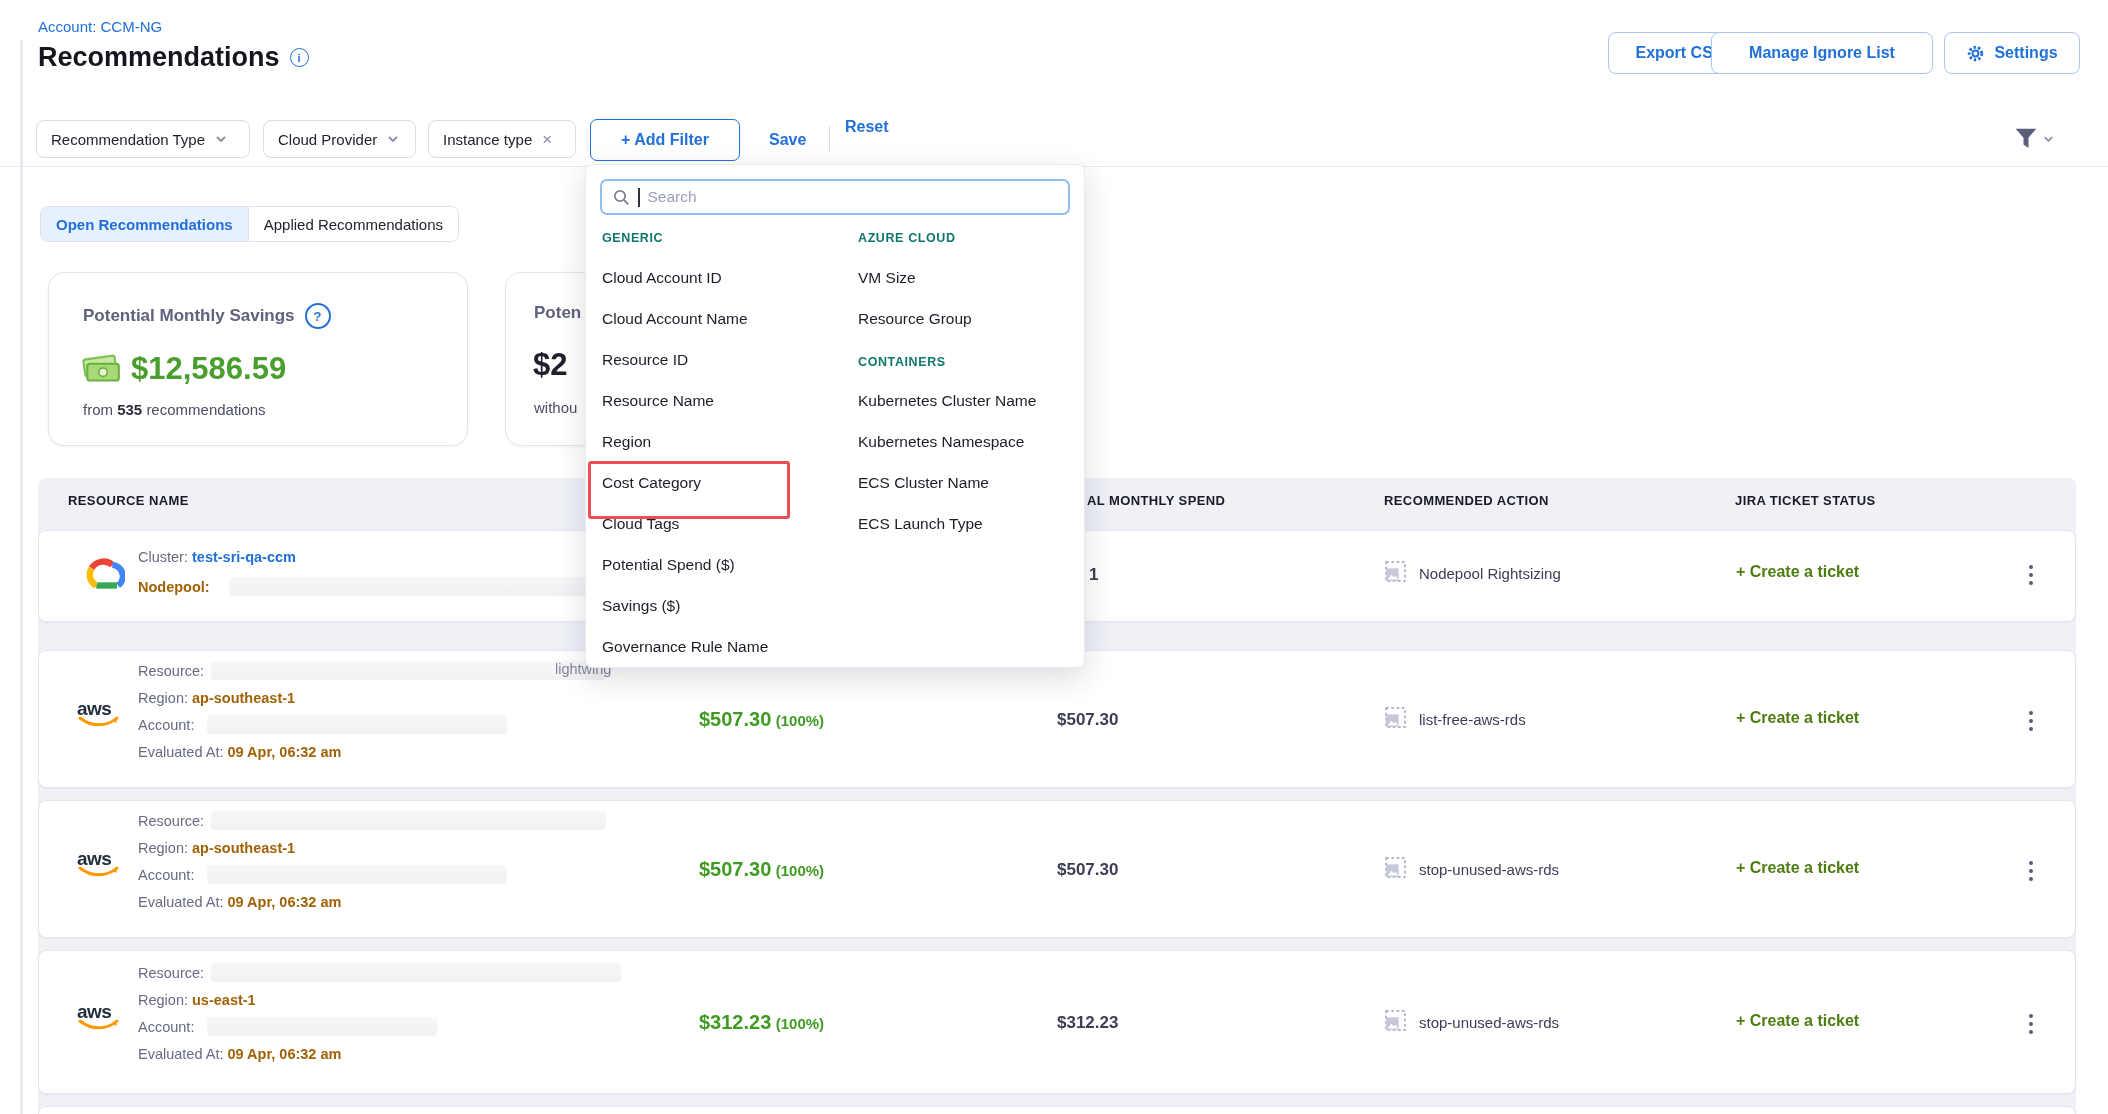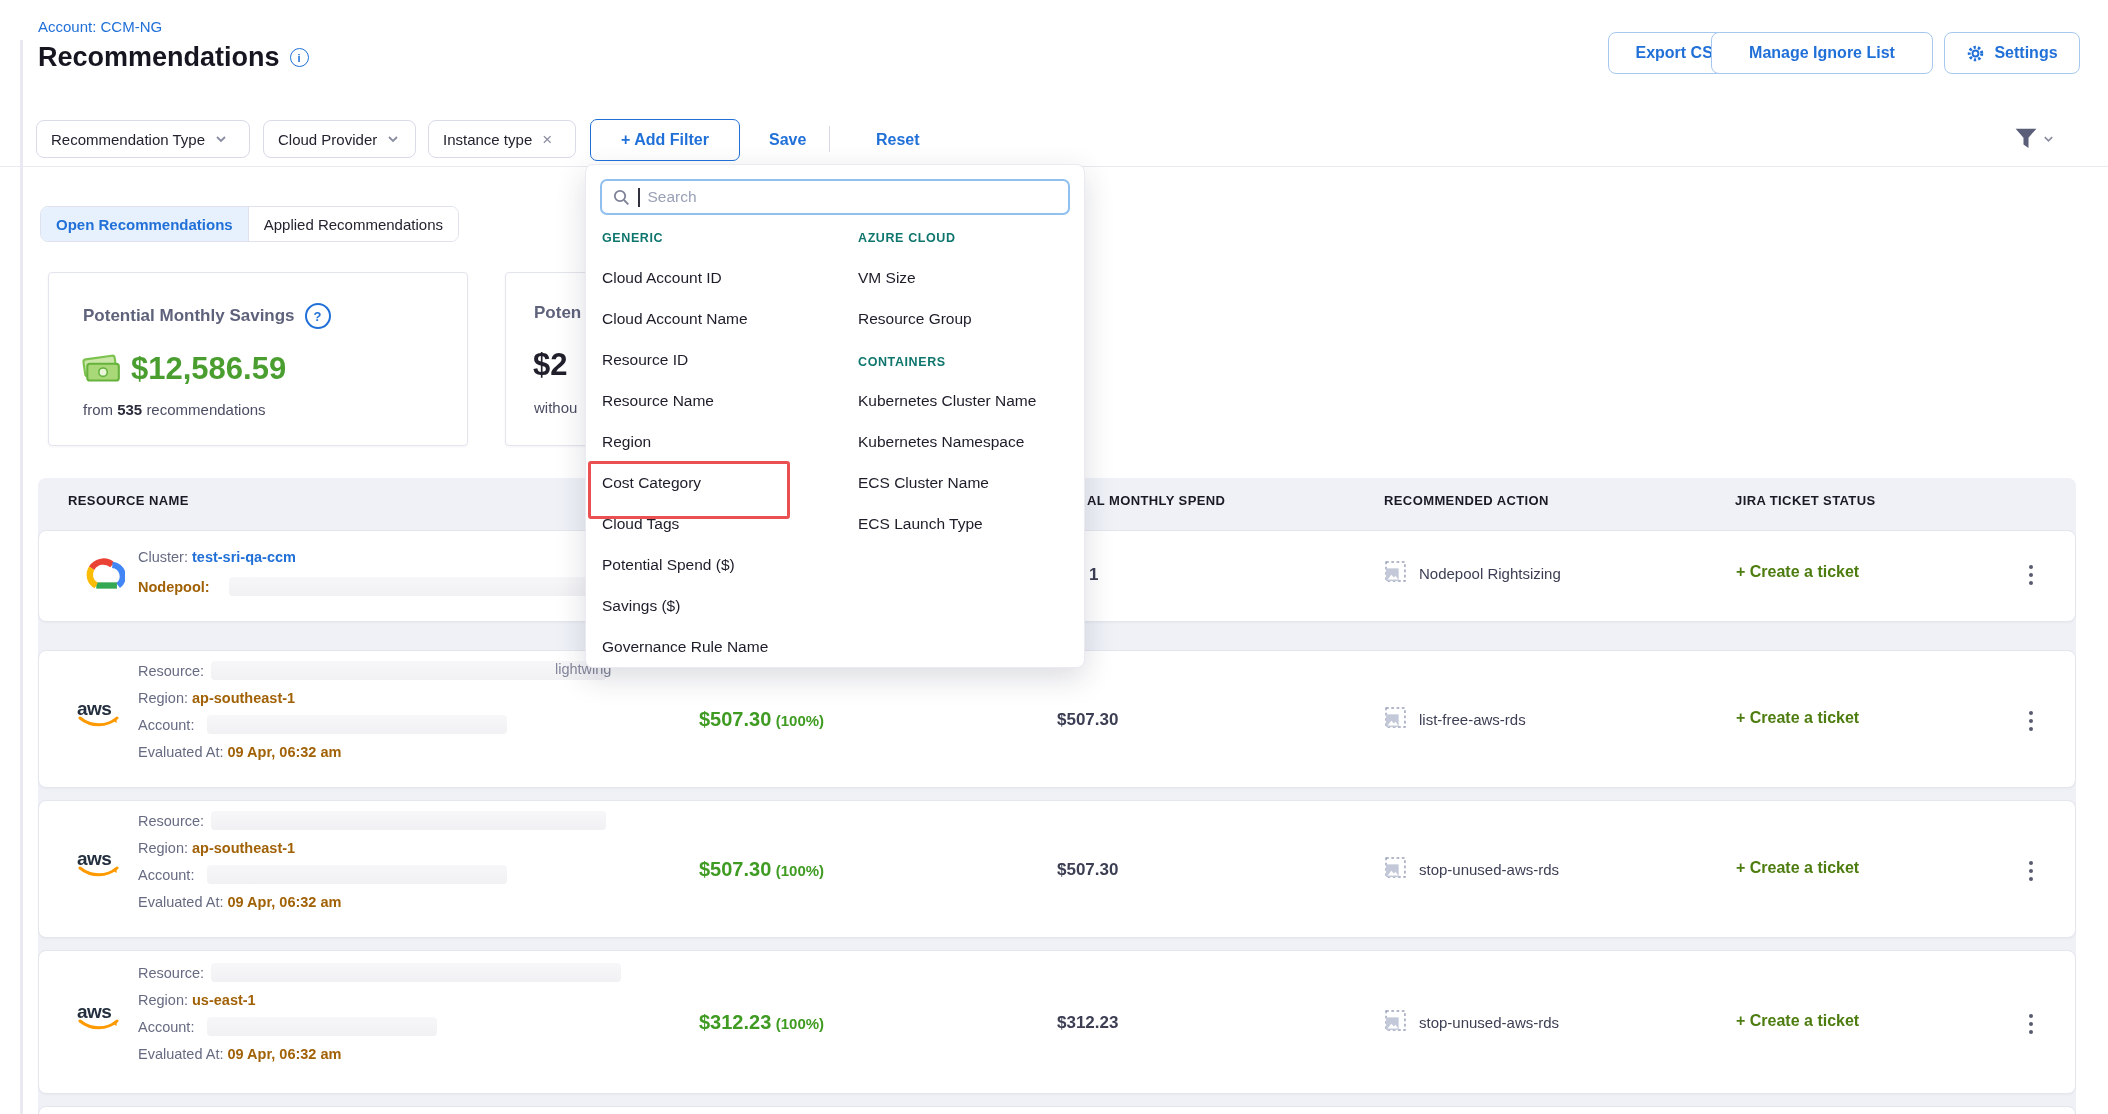--- a/index.html
+++ b/index.html
@@ -24,21 +24,21 @@
   .tool-link{position:absolute;color:#2170d8;font-weight:700;font-size:16px;}
   .vdiv{position:absolute;width:1px;background:#d8dae6;}
   .hdiv{position:absolute;height:1px;background:#e8e9f1;}
 
   
   .tabs{position:absolute;display:flex;border:1px solid #dfe2ec;border-radius:8px;overflow:hidden;background:#fff;height:34px;}
   .tab{display:flex;align-items:center;padding:0 15px;font-size:15px;color:#23242f;background:#fff;}
   .tab.active{background:#e7f1fd;color:#2170d8;font-weight:700;border-right:1px solid #dfe2ec;}
 
   
-  .card{position:absolute;background:#fff;border:1px solid #e3e5ee;border-radius:4px;
+  .card{position:absolute;background:#fff;border:1px solid #e3e5ee;border-radius:16px;
         box-shadow:0 1px 3px rgba(40,41,61,.05);}
   .card-label{font-size:17px;font-weight:600;color:#5f627b;display:flex;align-items:center;gap:10px;}
   .q-circle{width:22px;height:22px;border:2px solid #2170d8;border-radius:50%;color:#2170d8;font-size:13px;
             font-weight:700;display:flex;align-items:center;justify-content:center;}
   .big-amount{font-size:31px;font-weight:800;}
   .green{color:#4a9e2f;}
   .dark{color:#20202c;}
   .from-line{font-size:15px;color:#4a4d63;}
   .from-line b{color:#2a2c3c;}
 
@@ -123,21 +123,21 @@
   </div>
   <div class="chip" style="left:428px;top:120px;width:148px;">
     <span>Instance type</span>
     <span class="x">×</span>
   </div>
   <div class="add-filter" style="left:590px;top:119px;width:148px;">
     <span>+ Add Filter</span>
   </div>
   <a class="tool-link" style="left:769px;top:131px;">Save</a>
   <span class="vdiv" style="left:829px;top:126px;height:26px;"></span>
-  <a class="tool-link" style="left:845px;top:131px;margin-left:31px;">Reset</a>
+  <a class="tool-link" style="left:845px;top:118px;">Reset</a>
   <div class="abs" style="left:2014px;top:127px;display:flex;align-items:center;gap:5px;">
     <svg width="24" height="23" viewBox="0 0 22 21">
         <path d="M1.5 1.5h19l-7.2 8.2v9.6l-4.6-3.3v-6.3Z" fill="#5b5e78"></path>
       </svg>
     <svg width="11" height="8" viewBox="0 0 12 8">
         <path d="M2 2l4 4 4-4" stroke="#8a8da1" stroke-width="1.8" fill="none"></path>
       </svg>
   </div>
   <div class="hdiv" style="left:0;top:166px;width:2108px;"></div>
 

